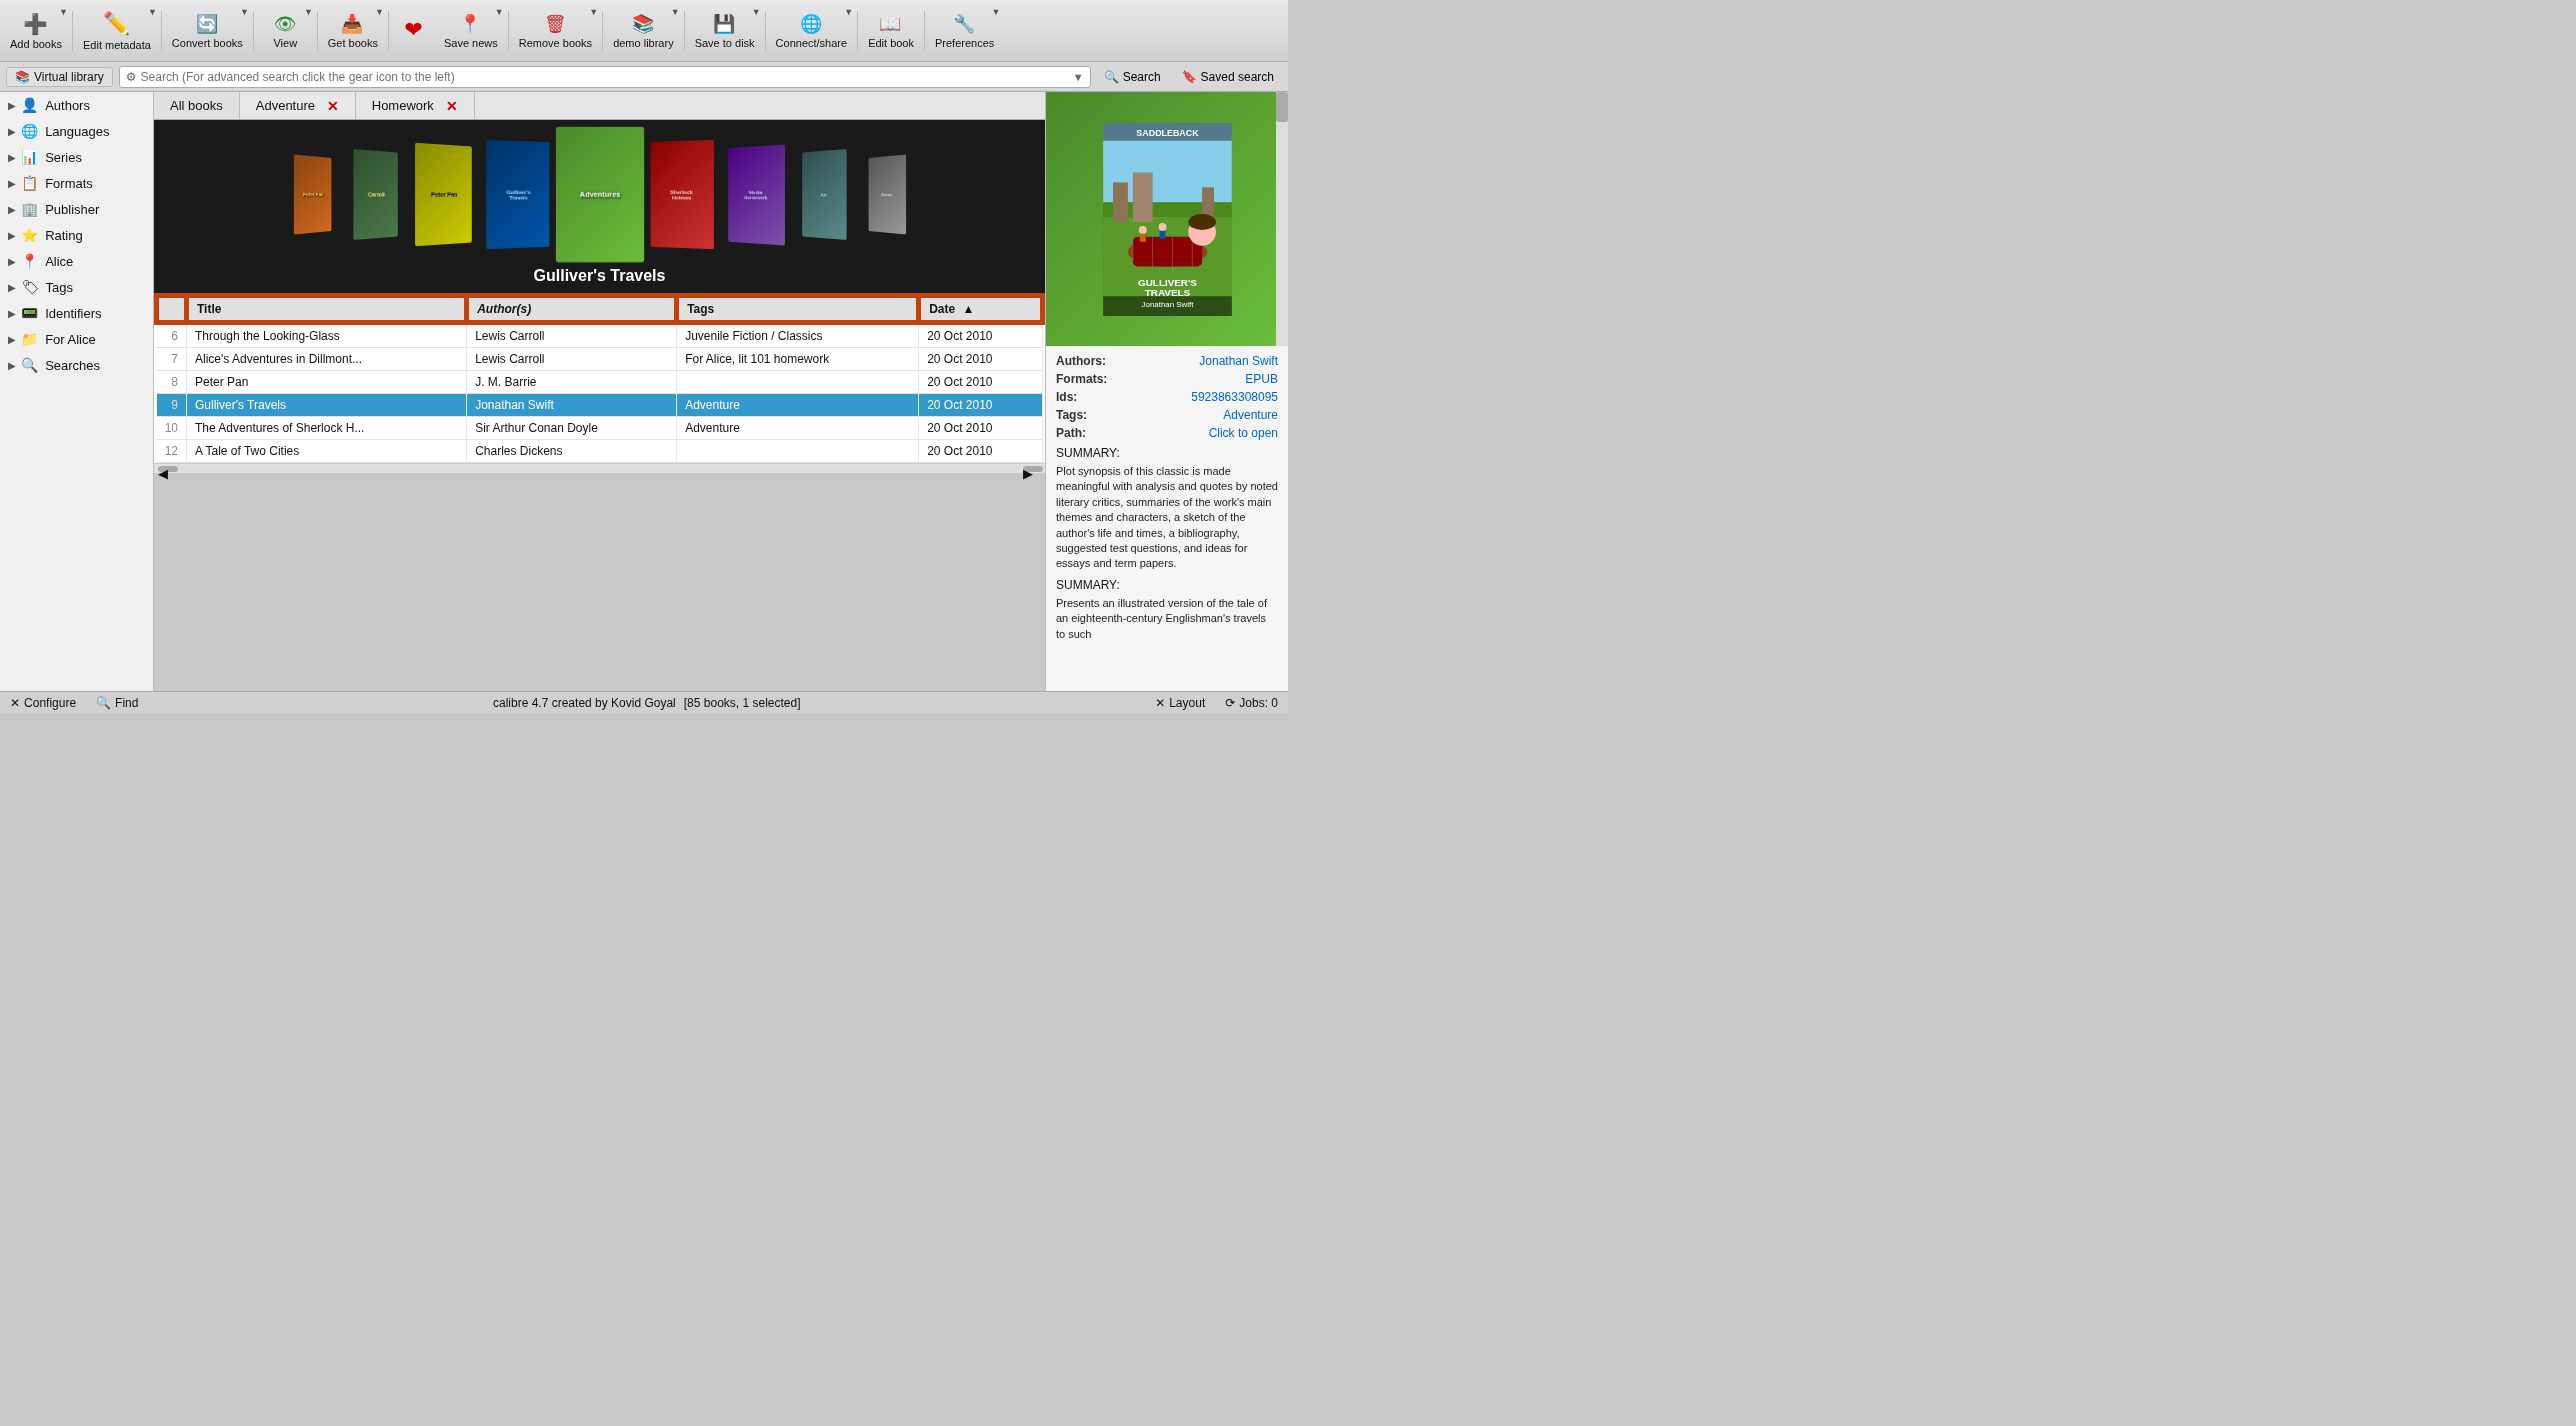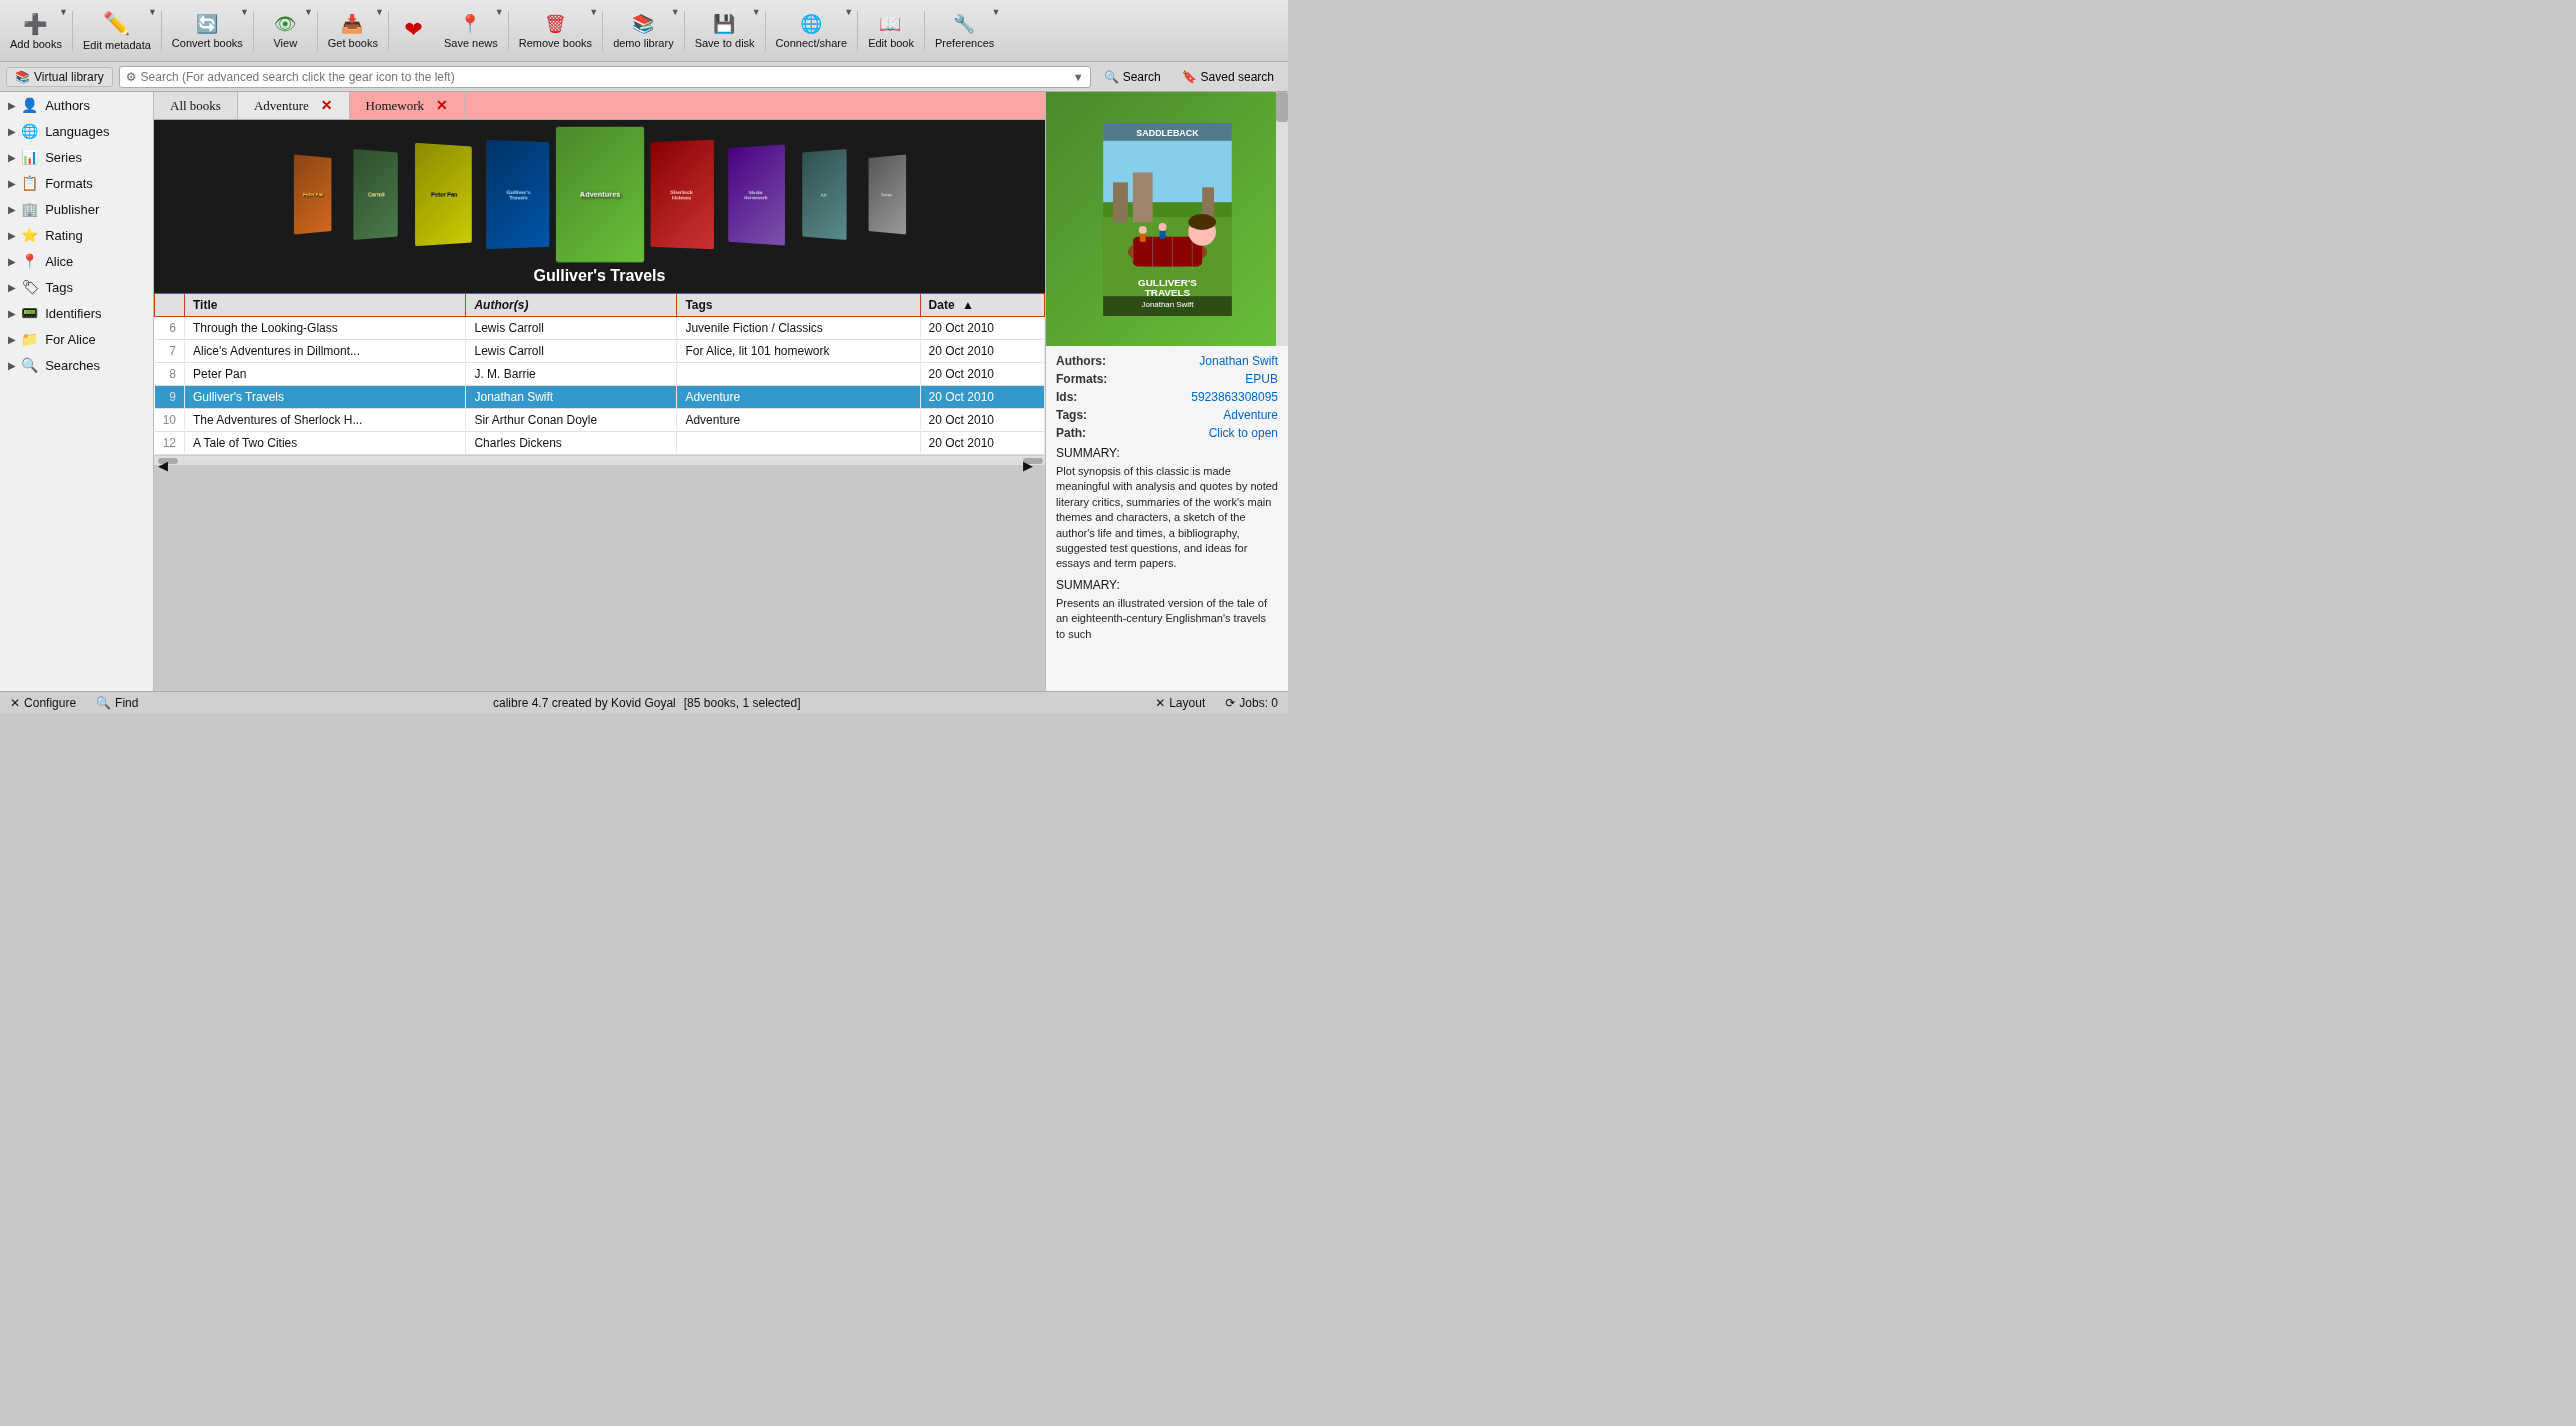--- a/index.html
+++ b/index.html
@@ -124,24 +124,23 @@
     .center-area {
       flex: 1;
       display: flex;
       flex-direction: column;
       overflow: hidden;
     }
 
     
     .tabs {
       display: flex;
-      background: #fca5a5;
+      background: #e5e5e5;
       border-bottom: 1px solid #aaa;
       height: 28px;
-      font-family: Liberation Serif, serif;
     }
     .tab {
       display: flex;
       align-items: center;
       padding: 0 16px;
       cursor: pointer;
       border-right: 1px solid #bbb;
       font-size: 13px;
       gap: 8px;
       position: relative;
@@ -201,21 +200,21 @@
       flex: 1;
       overflow-y: auto;
       background: white;
     }
     table {
       width: 100%;
       border-collapse: collapse;
     }
     thead th {
       background: #e0e0e0;
-      border: 1px solid #c2410c;
+      border: 5px solid #c2410c;
       padding: 4px 8px;
       text-align: left;
       font-size: 12px;
       position: sticky;
       top: 0;
       z-index: 1;
     }
     thead th.sorted { font-weight: bold; font-style: italic; }
     tbody tr { border-bottom: 1px solid #e0e0e0; }
     tbody tr.selected { background: #3399cc; color: white; }

